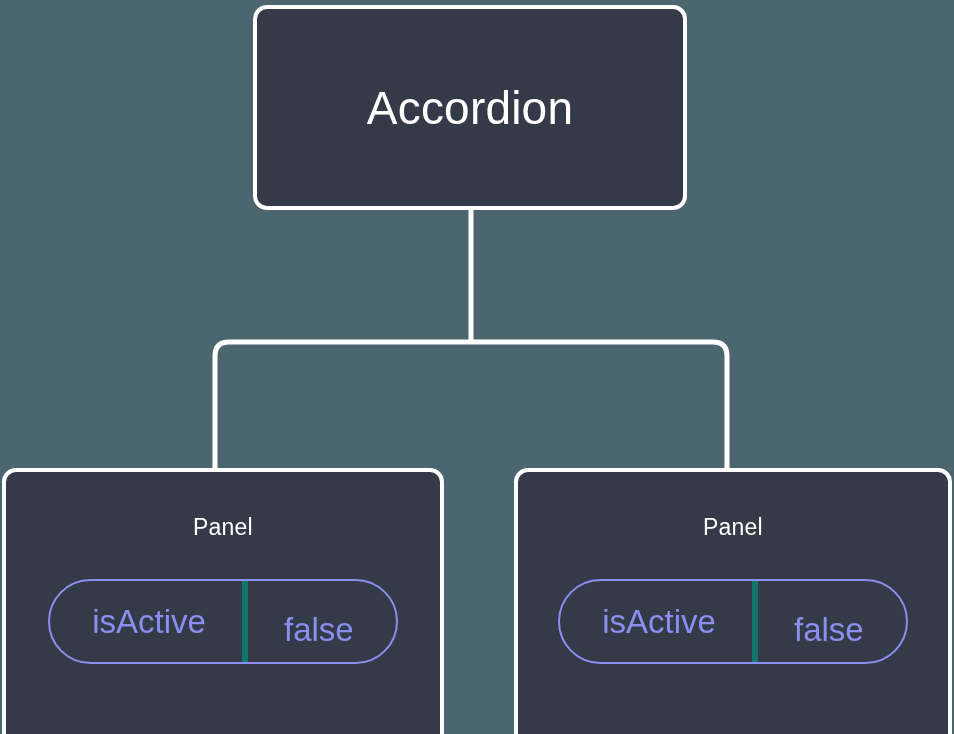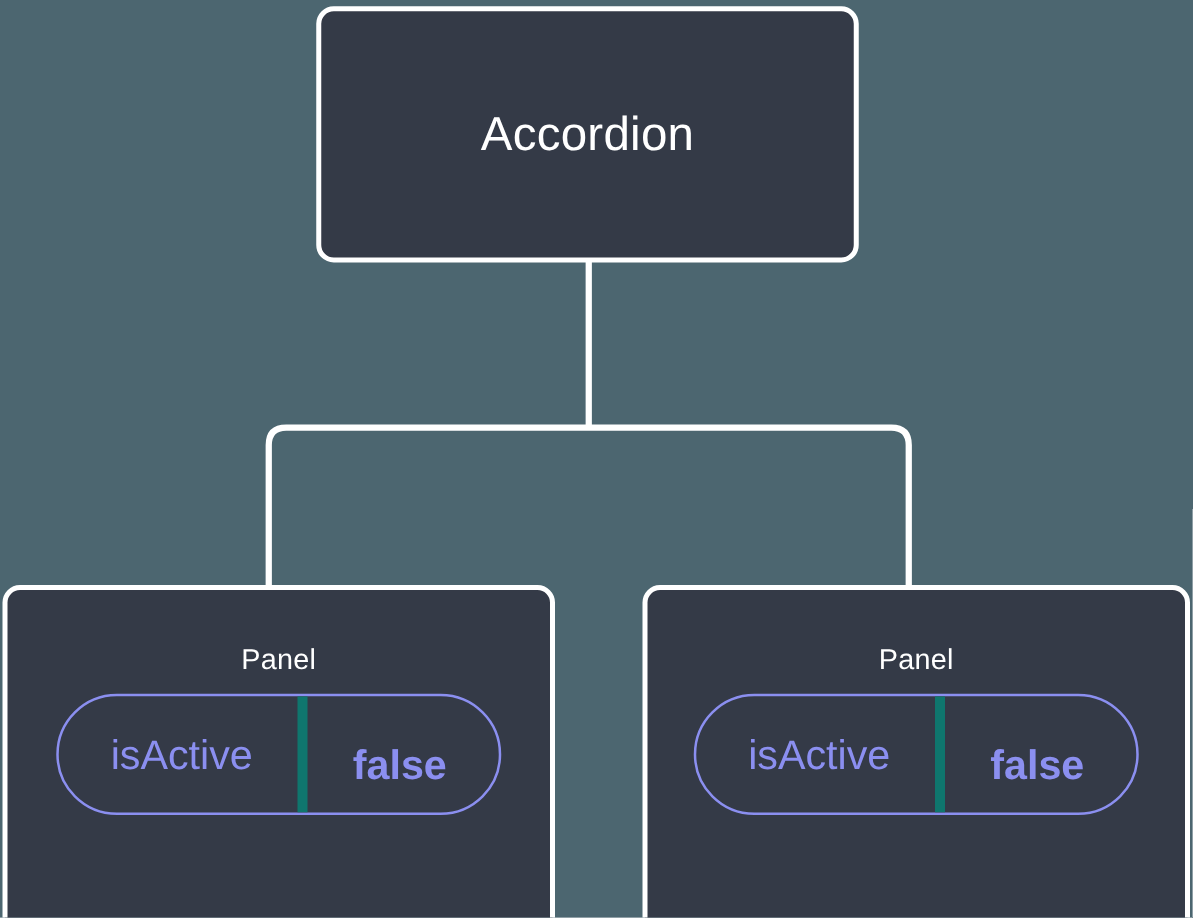--- a/index.html
+++ b/index.html
@@ -61,37 +61,37 @@
     width: 442px;
   }
 
   .node-child-right {
     left: 514px;
     width: 438px;
   }
 
   .node-title {
     color: #ffffff;
-    font-size: 38px;
+    font-size: 46px;
     font-weight: 400;
     letter-spacing: 0.2px;
     line-height: 1;
     white-space: nowrap;
   }
 
   .node-child .node-title {
     font-size: 23px;
   }
 
   
   .prop-badge {
-    margin-top: 16px;
+    margin-top: 40px;
     display: flex;
     align-items: stretch;
-    height: 97px;
+    height: 85px;
     border: 2px solid #8b8ff0;
     border-radius: 49px;
     box-sizing: border-box;
     overflow: hidden;
   }
 
   .prop-key,
   .prop-value {
     display: flex;
     align-items: center;
@@ -102,22 +102,21 @@
     white-space: nowrap;
     box-sizing: border-box;
   }
 
   .prop-key {
     padding: 0 36px 0 42px;
   }
 
   .prop-value {
     padding: 16px 42px 0 36px;
-    border-left: 8px solid #0f766e;
-    font-weight: bold;
+    border-left: 6px solid #0f766e;
   }
 </style>
 </head>
 <body>
 
 <div id="canvas">
 
   <svg id="connectors" viewBox="0 0 954 734" width="954" height="734" aria-hidden="true">
 
     <path d="M 471 209 L 471 342" fill="none" stroke="#ffffff" stroke-width="5" stroke-linecap="butt"></path>

